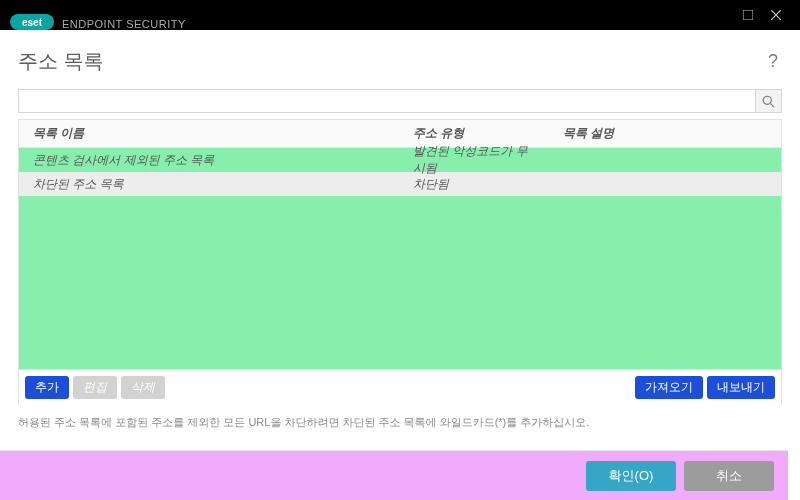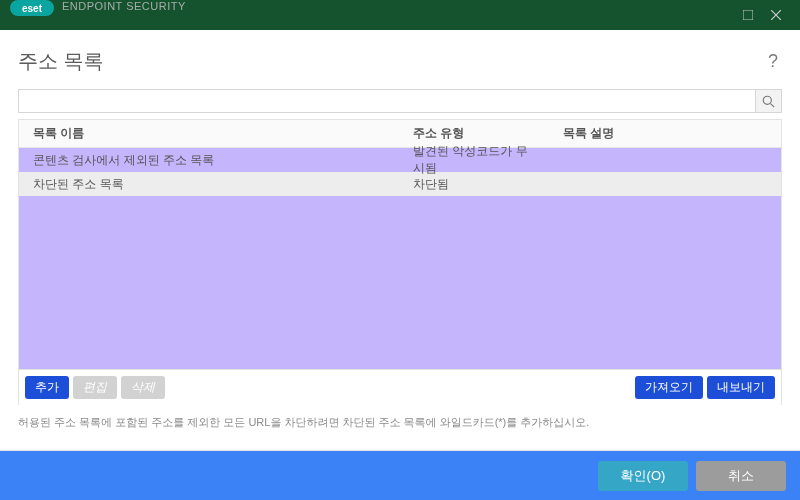--- a/index.html
+++ b/index.html
@@ -7,23 +7,23 @@
       font-family: "Malgun Gothic", "Segoe UI", sans-serif;
       width: 800px;
       height: 500px;
       overflow: hidden;
       background: #fff;
       font-size: 12px;
       color: #333;
     }
     .titlebar {
       height: 30px;
-      background: #14532d;
-      display: flex;
-      align-items: flex-start;
+      background: #000000;
+      display: flex;
+      align-items: flex-end;
       padding: 0 10px;
       color: #b8bcbd;
     }
     .titlebar-logo {
       display: inline-flex;
       align-items: center;
       margin-right: 8px;
     }
     .titlebar-brand {
       font-size: 11px;
@@ -82,21 +82,22 @@
       align-items: center;
       justify-content: center;
       cursor: pointer;
       color: #666;
     }
     .table {
       border: 1px solid #e3e3e3;
       border-bottom: none;
       height: 250px;
       overflow: hidden;
-      background: #c4b5fd;
+      background: #86efac;
+      font-style: italic;
     }
     .thead {
       display: flex;
       background: #fafafa;
       border-bottom: 1px solid #e6e6e6;
       height: 28px;
       align-items: center;
     }
     .th, .td {
       padding: 0 14px;
@@ -141,29 +142,29 @@
     .spacer { flex: 1; }
     .hint {
       font-size: 11px;
       color: #8a8a8a;
       margin-bottom: 20px;
     }
     .footer {
       position: absolute;
       bottom: 0;
       left: 0;
-      right: 0;
+      right: 12px;
       height: 50px;
       border-top: 1px solid #e6e6e6;
       display: flex;
       align-items: center;
       justify-content: flex-end;
       padding: 0 14px;
       gap: 8px;
-      background: #3b82f6;
+      background: #f0abfc;
     }
     .fbtn {
       min-width: 90px;
       height: 30px;
       border: none;
       border-radius: 3px;
       font-size: 13px;
       color: #fff;
       cursor: pointer;
       font-family: inherit;

